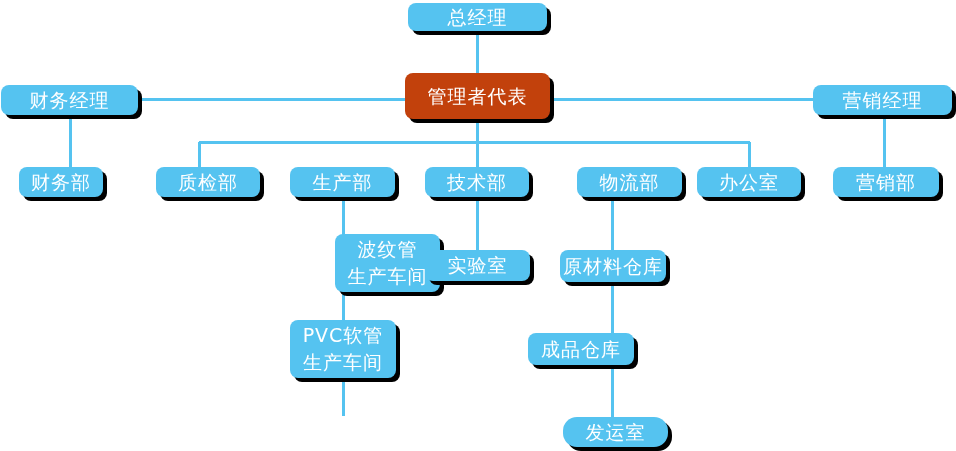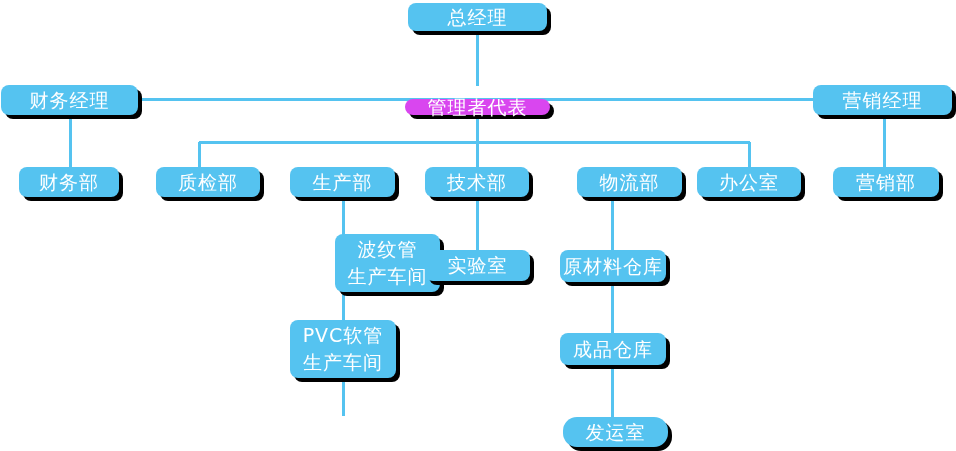--- a/index.html
+++ b/index.html
@@ -56,31 +56,31 @@
       <div class="connector" style="background: rgb(85, 195, 240); left: 341.5px; top: 291px; width: 3px; height: 30px;"></div>
       <div class="connector" style="background: rgb(85, 195, 240); left: 341.5px; top: 377px; width: 3px; height: 39px;"></div>
       <div class="connector" style="background: rgb(85, 195, 240); left: 475.5px; top: 196px; width: 3px; height: 55px;"></div>
       <div class="connector" style="background: rgb(85, 195, 240); left: 610.5px; top: 196px; width: 3px; height: 55px;"></div>
       <div class="connector" style="background: rgb(85, 195, 240); left: 610.5px; top: 281px; width: 3px; height: 53px;"></div>
       <div class="connector" style="background: rgb(85, 195, 240); left: 610.5px; top: 364px; width: 3px; height: 54px;"></div>
     </div>
   <div id="node-layer" class="layer">
       <div class="node" style="left: 408px; top: 3px; width: 139px; height: 28px; background: rgb(85, 195, 240); color: rgb(255, 255, 255); box-shadow: rgb(0, 0, 0) 4px 4px 0px;">总经理</div>
       <div class="node" style="left: 1px; top: 85px; width: 137px; height: 30px; background: rgb(85, 195, 240); color: rgb(255, 255, 255); box-shadow: rgb(0, 0, 0) 4px 4px 0px;">财务经理</div>
-      <div class="node" style="left: 405px; top: 99px; width: 145px; height: 16px; background: #d946ef; color: rgb(255, 255, 255); box-shadow: rgb(0, 0, 0) 4px 4px 0px;">管理者代表</div>
+      <div class="node" style="left: 405px; top: 73px; width: 145px; height: 46px; background: #c2410c; color: rgb(255, 255, 255); box-shadow: rgb(0, 0, 0) 4px 4px 0px;">管理者代表</div>
       <div class="node" style="left: 813px; top: 85px; width: 139px; height: 30px; background: rgb(85, 195, 240); color: rgb(255, 255, 255); box-shadow: rgb(0, 0, 0) 4px 4px 0px;">营销经理</div>
-      <div class="node" style="left: 19px; top: 167px; width: 100px; height: 30px; background: rgb(85, 195, 240); color: rgb(255, 255, 255); box-shadow: rgb(0, 0, 0) 4px 4px 0px;">财务部</div>
+      <div class="node" style="left: 19px; top: 167px; width: 84px; height: 30px; background: rgb(85, 195, 240); color: rgb(255, 255, 255); box-shadow: rgb(0, 0, 0) 4px 4px 0px;">财务部</div>
       <div class="node" style="left: 156px; top: 167px; width: 104px; height: 30px; background: rgb(85, 195, 240); color: rgb(255, 255, 255); box-shadow: rgb(0, 0, 0) 4px 4px 0px;">质检部</div>
       <div class="node" style="left: 290px; top: 167px; width: 105px; height: 30px; background: rgb(85, 195, 240); color: rgb(255, 255, 255); box-shadow: rgb(0, 0, 0) 4px 4px 0px;">生产部</div>
       <div class="node" style="left: 425px; top: 167px; width: 104px; height: 30px; background: rgb(85, 195, 240); color: rgb(255, 255, 255); box-shadow: rgb(0, 0, 0) 4px 4px 0px;">技术部</div>
       <div class="node" style="left: 560px; top: 167px; width: 105px; height: 30px; background: rgb(85, 195, 240); color: rgb(255, 255, 255); box-shadow: rgb(0, 0, 0) 4px 4px 0px; margin-left: 17px;">物流部</div>
       <div class="node" style="left: 697px; top: 167px; width: 104px; height: 30px; background: rgb(85, 195, 240); color: rgb(255, 255, 255); box-shadow: rgb(0, 0, 0) 4px 4px 0px;">办公室</div>
       <div class="node" style="left: 833px; top: 167px; width: 106px; height: 30px; background: rgb(85, 195, 240); color: rgb(255, 255, 255); box-shadow: rgb(0, 0, 0) 4px 4px 0px;">营销部</div>
       <div class="node" style="left: 291px; top: 234px; width: 105px; height: 58px; background: rgb(85, 195, 240); color: rgb(255, 255, 255); box-shadow: rgb(0, 0, 0) 4px 4px 0px; margin-left: 44px;">波纹管
 生产车间</div>
       <div class="node" style="left: 425px; top: 250px; width: 105px; height: 31px; background: rgb(85, 195, 240); color: rgb(255, 255, 255); box-shadow: rgb(0, 0, 0) 4px 4px 0px;">实验室</div>
       <div class="node" style="left: 560px; top: 250px; width: 106px; height: 32px; background: rgb(85, 195, 240); color: rgb(255, 255, 255); box-shadow: rgb(0, 0, 0) 4px 4px 0px;">原材料仓库</div>
       <div class="node" style="left: 290px; top: 320px; width: 106px; height: 58px; background: rgb(85, 195, 240); color: rgb(255, 255, 255); box-shadow: rgb(0, 0, 0) 4px 4px 0px;">PVC软管
 生产车间</div>
-      <div class="node" style="left: 560px; top: 333px; width: 106px; height: 32px; background: rgb(85, 195, 240); color: rgb(255, 255, 255); box-shadow: rgb(0, 0, 0) 4px 4px 0px; font-family: Liberation Serif, serif;">成品仓库</div>
+      <div class="node" style="left: 528px; top: 333px; width: 106px; height: 32px; background: rgb(85, 195, 240); color: rgb(255, 255, 255); box-shadow: rgb(0, 0, 0) 4px 4px 0px; font-family: Liberation Serif, serif;">成品仓库</div>
       <div class="node" style="left: 563px; top: 417px; width: 105px; height: 30px; background: rgb(85, 195, 240); color: rgb(255, 255, 255); box-shadow: rgb(0, 0, 0) 4px 4px 0px; border-radius: 14px;">发运室</div>
     </div>
 </div>
 
 </body></html>

